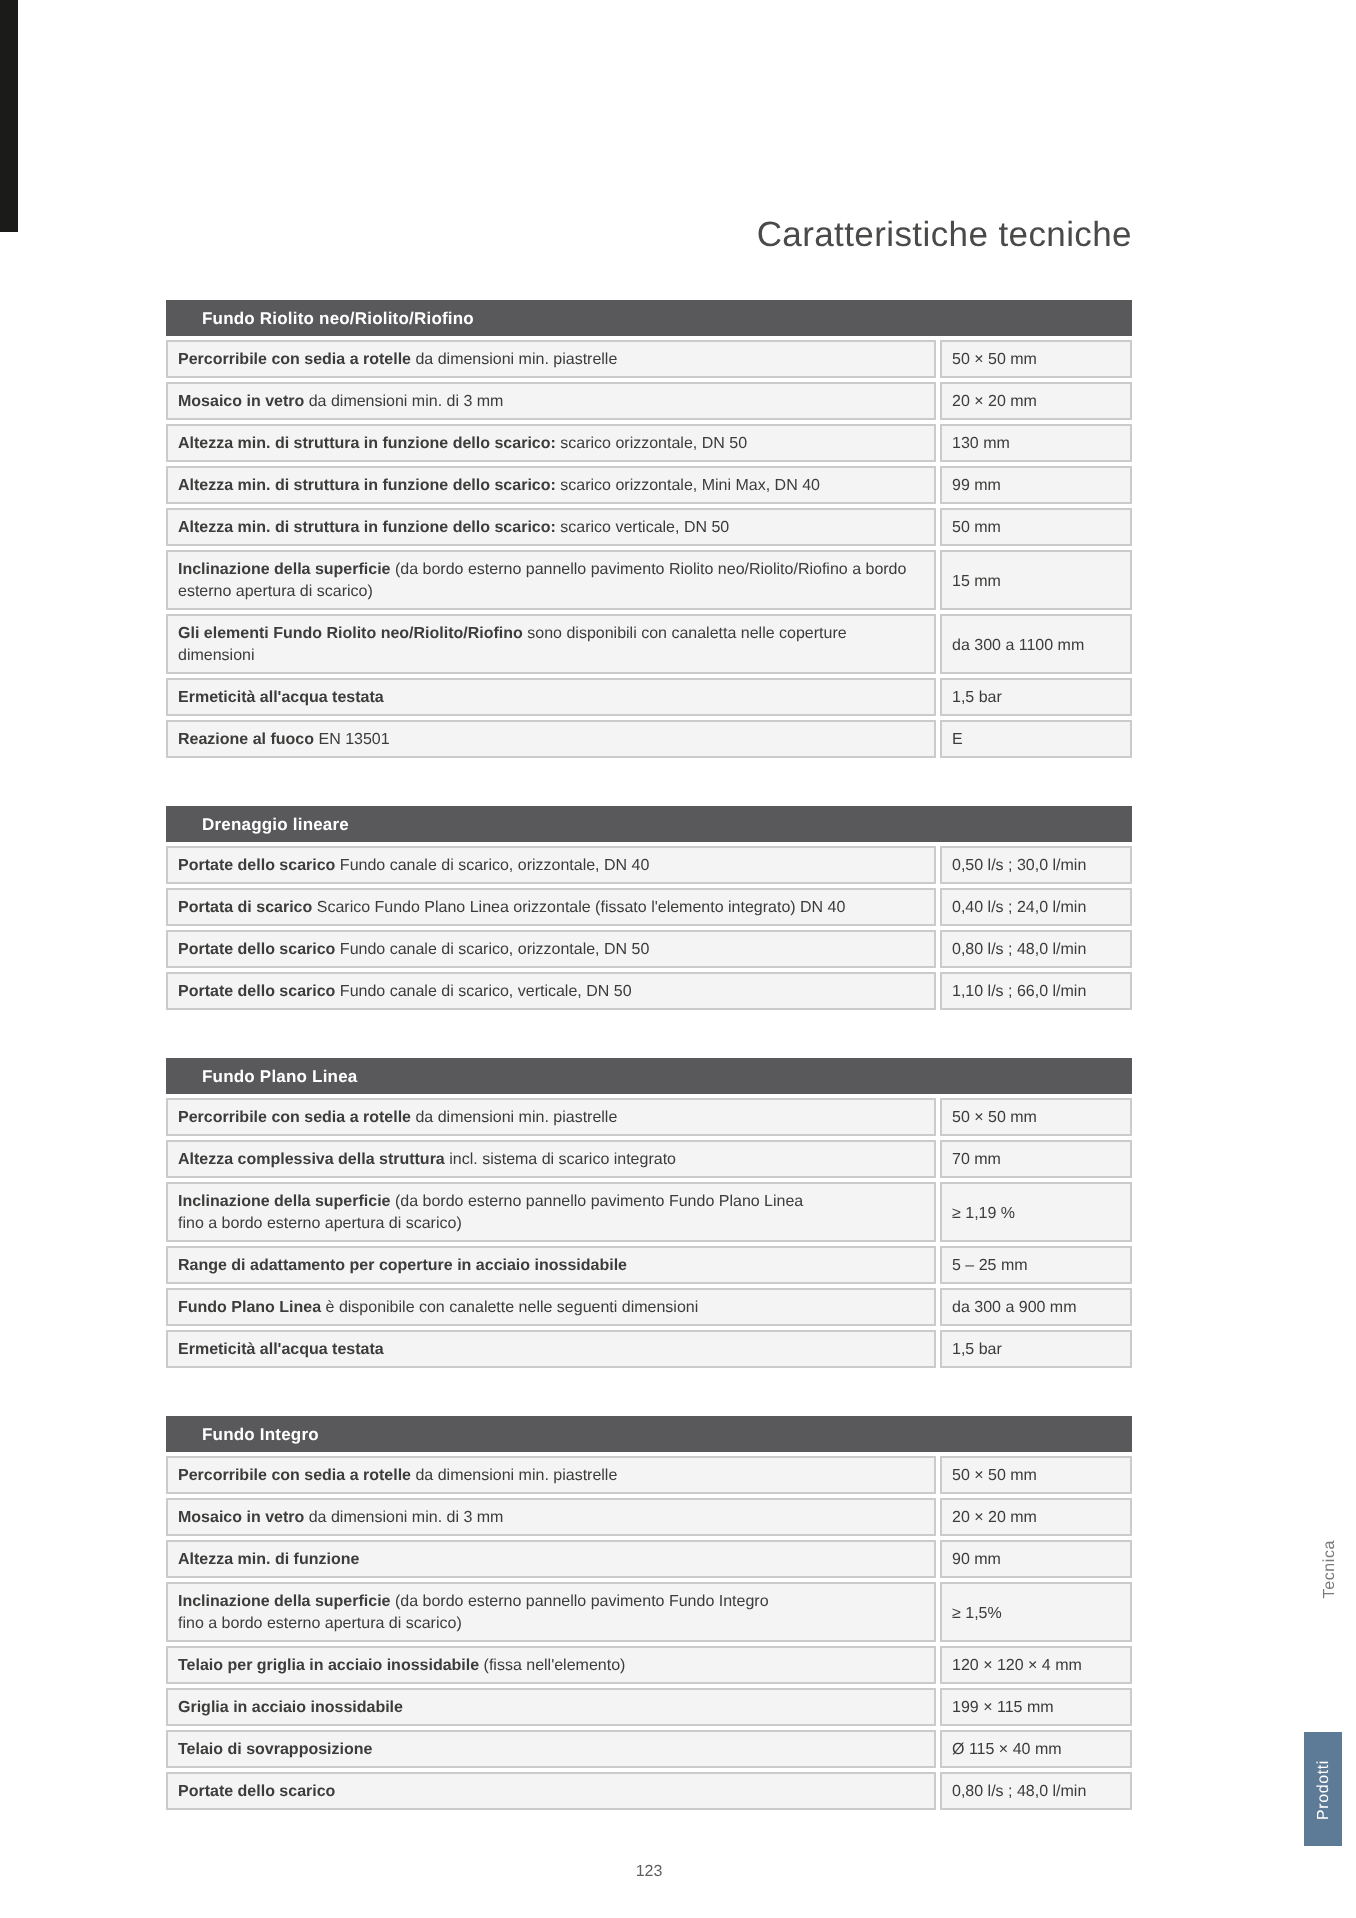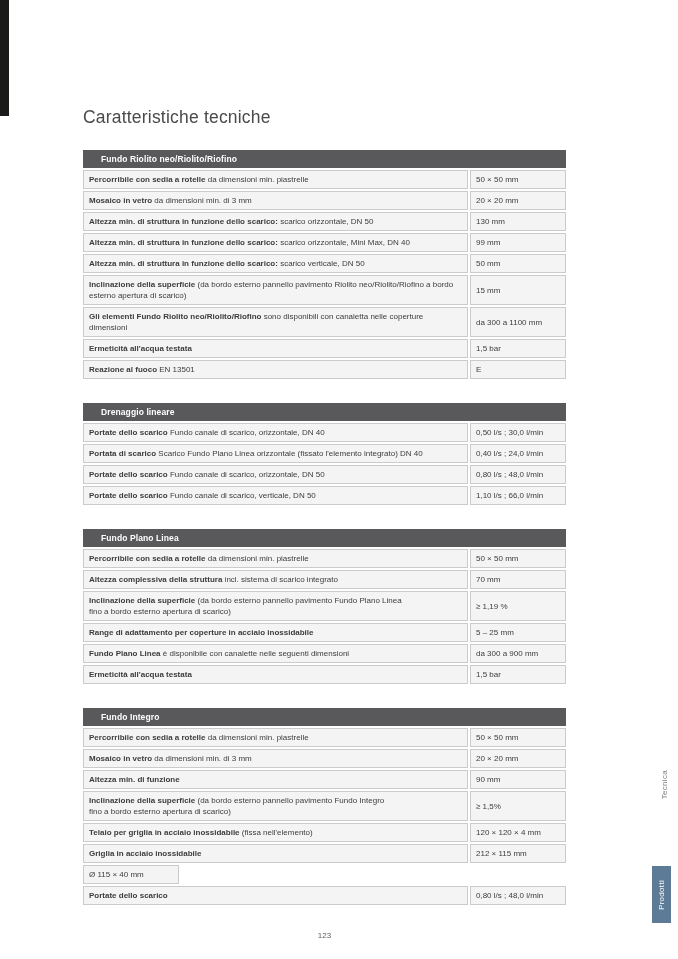--- a/index.html
+++ b/index.html
@@ -11,21 +11,21 @@
     color:var(--text,#3c3c3b);
     overflow:hidden;
     margin:0 auto;
   }
   .edge-bar{
     position:absolute;left:0;top:0;width:9px;height:116px;
     background:#1b1b1a;
   }
   .title{
     position:absolute;top:106px;left:83px;width:483px;
-    margin:0;text-align:left;
+    margin:0;text-align:right;
     font-size:17.5px;font-weight:400;color:#4a4a49;
     letter-spacing:0.2px;line-height:22px;
   }
   .tables{
     position:absolute;top:150px;left:83px;width:483px;
   }
   .table + .table{margin-top:24px;}
   .thead{
     background:var(--header-bg,#59595b);
     color:#ffffff;
@@ -235,23 +235,26 @@
         <div class="trow">
           <div class="cell label">
             <p><span class="b">Telaio per griglia in acciaio inossidabile</span><span class="r"> (fissa nell'elemento)</span></p>
           </div>
           <div class="cell value">120 × 120 × 4 mm</div>
         </div>
         <div class="trow">
           <div class="cell label">
             <p><span class="b">Griglia in acciaio inossidabile</span></p>
           </div>
-          <div class="cell value">212 × 115 mm</div>
-        </div>
-        <div class="trow">
+          <div class="cell value">199 × 115 mm</div>
+        </div>
+        <div class="trow">
+          <div class="cell label">
+            <p><span class="b">Telaio di sovrapposizione</span></p>
+          </div>
           <div class="cell value">Ø 115 × 40 mm</div>
         </div>
         <div class="trow">
           <div class="cell label">
             <p><span class="b">Portate dello scarico</span></p>
           </div>
           <div class="cell value">0,80 l/s ; 48,0 l/min</div>
         </div>
       </div>
     </div>

